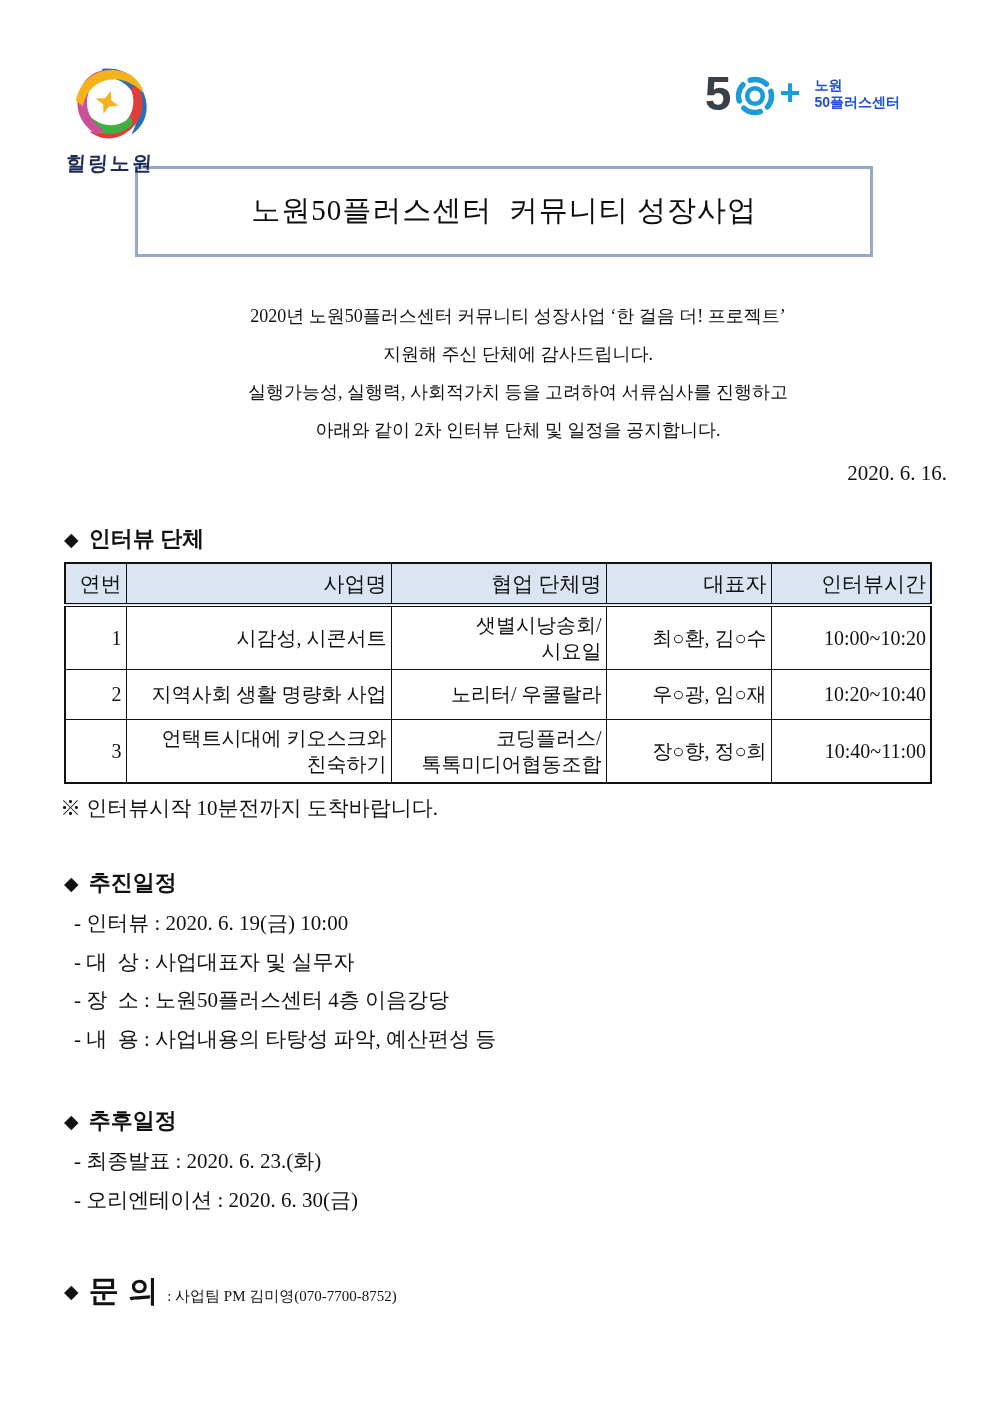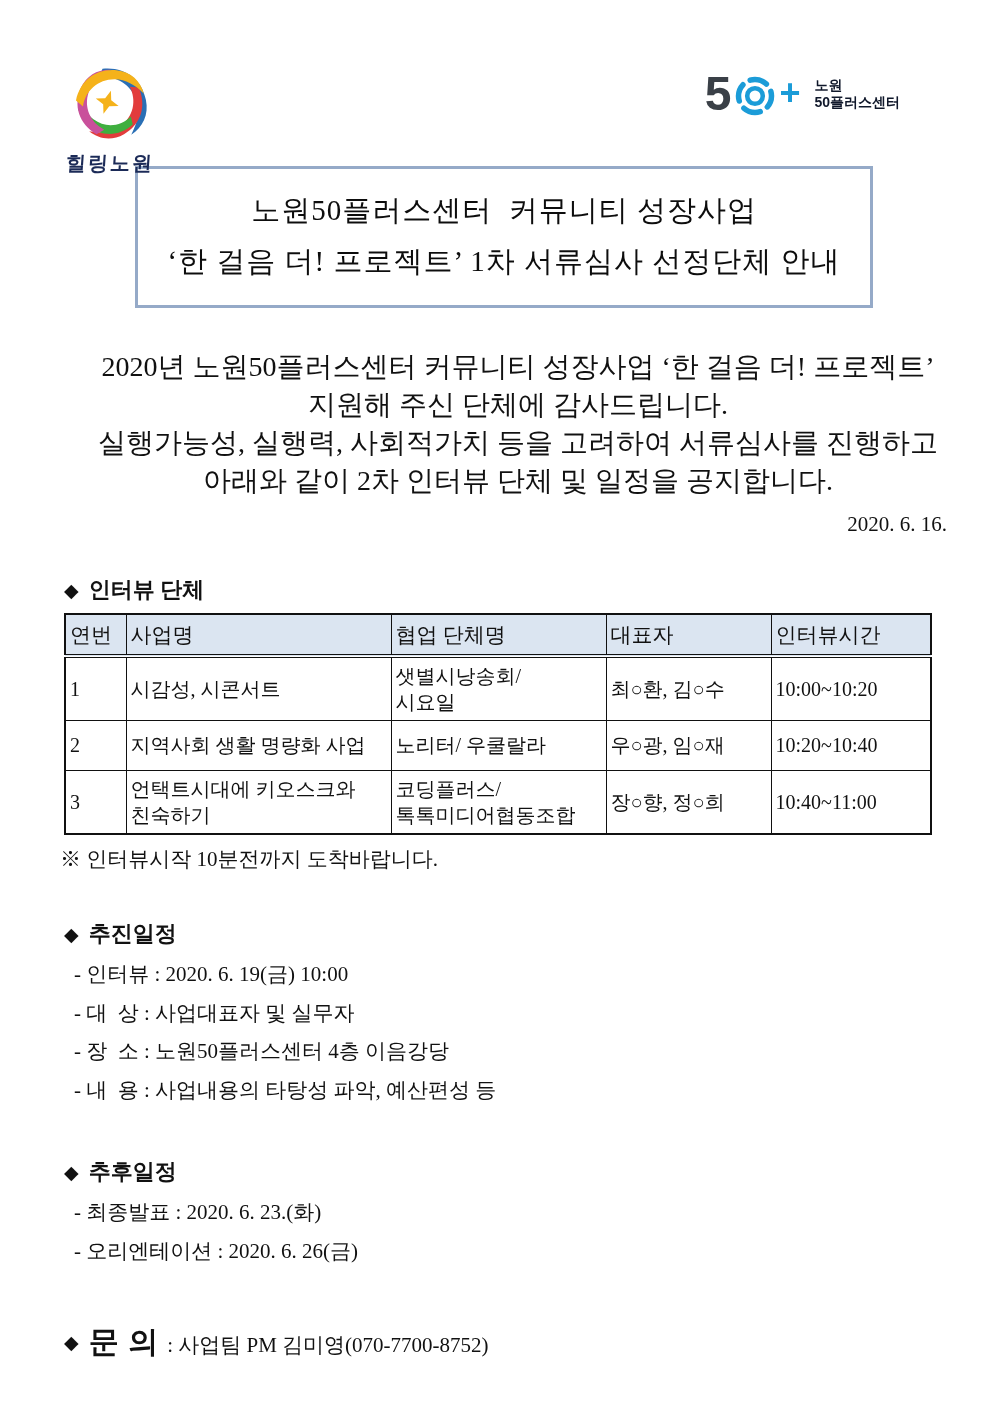--- a/index.html
+++ b/index.html
@@ -28,39 +28,39 @@
     font-family: "Liberation Sans", sans-serif; font-weight: bold;
     font-size: 48px; line-height: 44px; color: #3a4047;
   }
   .logo-right .zero-icon { margin: 2px 2px 0 2px; }
   .logo-right .plus {
     font-family: "Liberation Sans", sans-serif; font-weight: bold;
     font-size: 36px; line-height: 42px; color: #1b9cd8;
   }
   .logo-right .org {
     font-family: "Liberation Sans", sans-serif; font-weight: bold;
-    font-size: 14px; line-height: 17px; color: #0f172a;
+    font-size: 14px; line-height: 17px; color: #1d4ed8;
     margin-left: 14px; padding-top: 5px;
   }
 
   
   .title-box {
     margin: 6px 119px 0 135px;
     border: 3px solid #95aac8;
     text-align: center;
     padding: 16px 8px 18px 8px;
   }
   .title-box .t-line {
     font-size: 29px; line-height: 51px; letter-spacing: 1px;
     color: #0d0d0d; white-space: pre-wrap;
   }
 
   
   .intro { margin-top: 40px; text-align: center; }
-  .intro .i-line { font-size: 28px; line-height: 38px; white-space: pre-wrap; padding-left: 44px; }
+  .intro .i-line { font-size: 18px; line-height: 38px; white-space: pre-wrap; padding-left: 44px; }
   .doc-date { text-align: right; padding-right: 45px; font-size: 21px; margin-top: 12px; }
 
   
   .section-heading {
     margin-left: 64px; margin-right: 62px;
     font-size: 22px; font-weight: bold; display: flex; align-items: center;
   }
   .section-heading .diamond { font-size: 19px; margin-right: 10px; }
   .sh-interview { margin-top: 38px; }
   .sh-schedule  { margin-top: 46px; }
@@ -69,21 +69,21 @@
 
   
   table.interview {
     margin: 8px 62px 0 64px;
     width: 866px; table-layout: fixed;
     border-collapse: collapse;
     border: 2px solid #111;
   }
   table.interview th, table.interview td {
     border: 1px solid #111;
-    text-align: left; vertical-align: middle;
+    text-align: right; vertical-align: middle;
     font-size: 20px; line-height: 26px;
     white-space: pre-line;
     font-weight: normal;
     padding: 3px 4px;
   }
   table.interview thead tr { height: 42px; }
   table.interview thead th {
     background: #dbe5f1;
     border-bottom: 4px double #111;
     font-size: 21px;
@@ -101,21 +101,21 @@
   .item-list li {
     font-size: 21px; line-height: 38.5px; white-space: pre-wrap;
   }
 
   
   .contact-line {
     margin-left: 64px; display: flex; align-items: baseline;
   }
   .contact-line .diamond { font-size: 19px; margin-right: 10px; align-self: center; }
   .contact-line .c-label { font-size: 30px; font-weight: bold; letter-spacing: 1px; }
-  .contact-line .c-value { font-size: 21px; margin-left: 8px; white-space: pre-wrap; }
+  .contact-line .c-value { font-size: 15px; margin-left: 8px; white-space: pre-wrap; }
 </style>
 </head>
 <body>
 
 <div class="page">
 
   <div class="header">
 
     <div class="logo-left">
       <span>
@@ -145,21 +145,20 @@
       <span class="plus">+</span>
       <span class="org">
         <div>노원</div>
         <div>50플러스센터</div>
       </span>
     </div>
   </div>
 
   <div class="title-box">
     <div class="t-line">노원50플러스센터  커뮤니티 성장사업</div>
-    <div class="t-line">‘한 걸음 더! 프로젝트’ 1차 서류심사 선정단체 안내</div>
   </div>
 
   <div class="intro">
     <div class="i-line">2020년 노원50플러스센터 커뮤니티 성장사업 ‘한 걸음 더! 프로젝트’</div>
     <div class="i-line">지원해 주신 단체에 감사드립니다.</div>
     <div class="i-line">실행가능성, 실행력, 사회적가치 등을 고려하여 서류심사를 진행하고</div>
     <div class="i-line">아래와 같이 2차 인터뷰 단체 및 일정을 공지합니다.</div>
   </div>
   <div class="doc-date">2020. 6. 16.</div>
 
@@ -225,21 +224,21 @@
     <li>- 장  소 : 노원50플러스센터 4층 이음강당</li>
     <li>- 내  용 : 사업내용의 타탕성 파악, 예산편성 등</li>
   </ul>
 
   <div class="section-heading sh-future">
     <span class="diamond">◆</span>
     <span>추후일정</span>
   </div>
   <ul class="item-list">
     <li>- 최종발표 : 2020. 6. 23.(화)</li>
-    <li>- 오리엔테이션 : 2020. 6. 26(금)</li>
+    <li>- 오리엔테이션 : 2020. 6. 30(금)</li>
   </ul>
 
   <div class="contact-line sh-contact">
     <span class="diamond">◆</span>
     <span class="c-label">문 의</span>
     <span class="c-value">: 사업팀 PM 김미영(070-7700-8752)</span>
   </div>
 
 </div>
 

